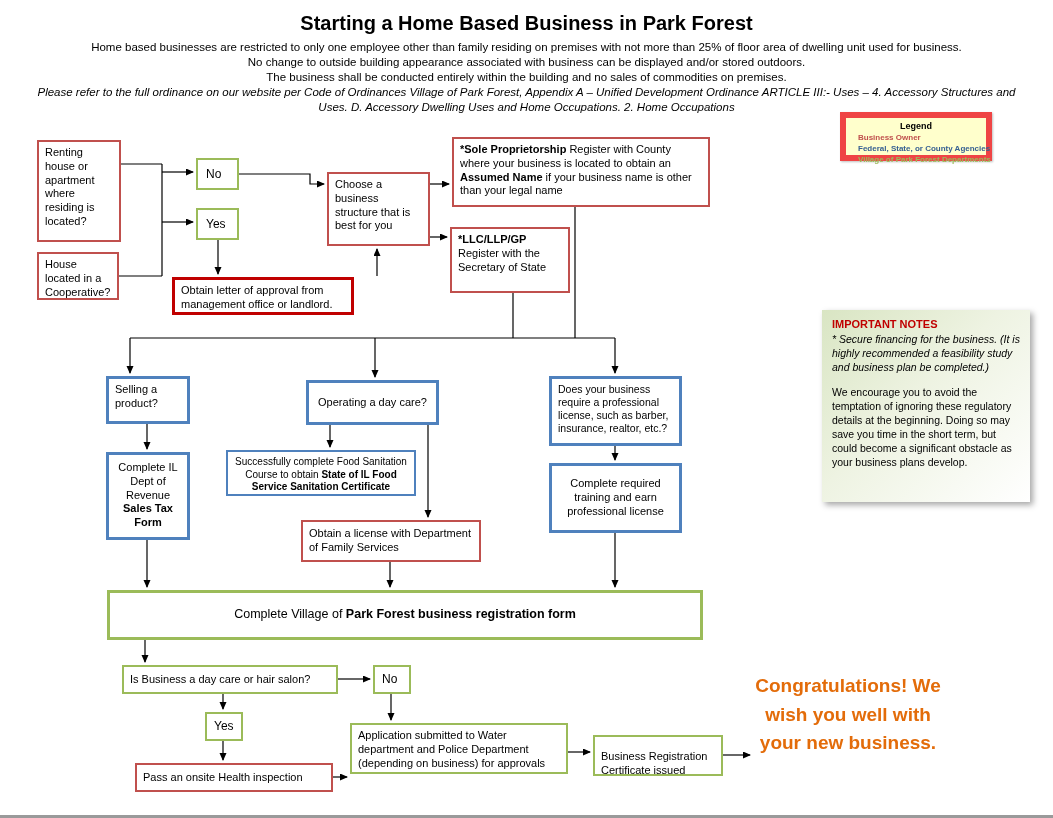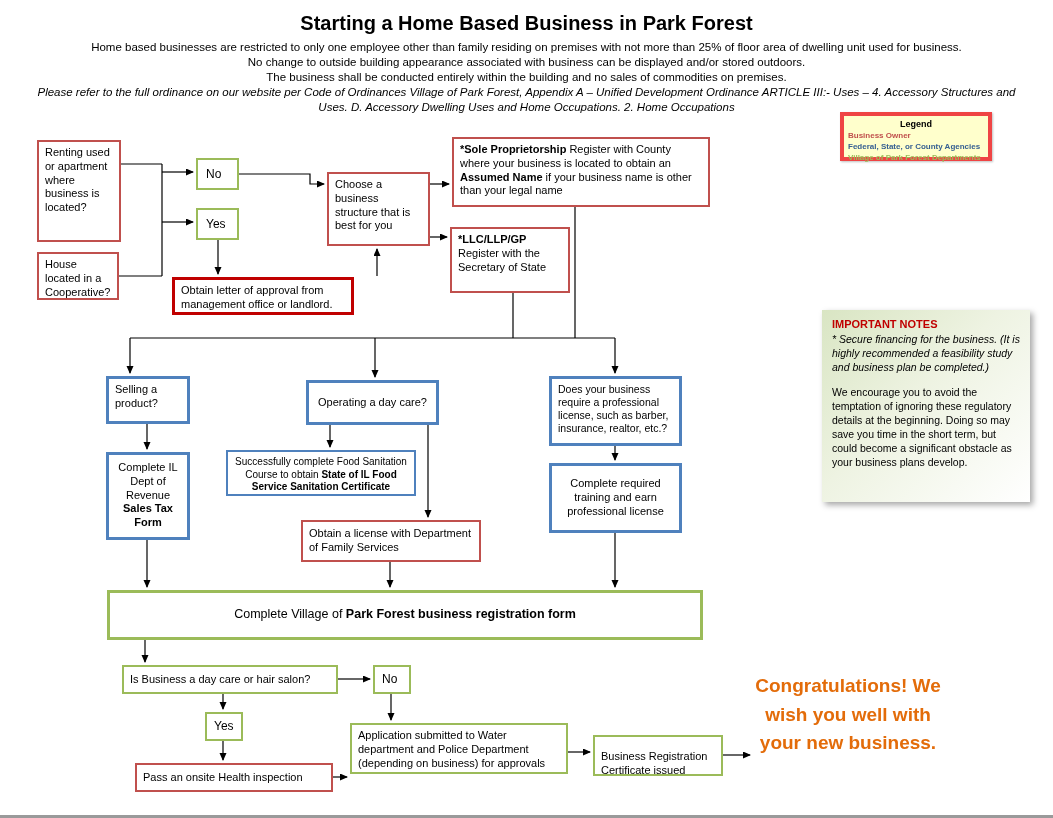--- a/index.html
+++ b/index.html
@@ -25,21 +25,21 @@
   .green{ border:2px solid #9BBB59; }
   .green3{ border:3px solid #9BBB59; }
   .b { font-weight:bold; }
   .blk { display:block; }
   .ctr { text-align:center; }
   .vctr { display:flex; align-items:center; }
   .vhctr { display:flex; align-items:center; justify-content:center; text-align:center; }
   .yn { font-size:12px; padding-left:8px; }
   .legend {
     position:absolute; left:840px; top:112px; width:152px; height:49px; z-index:2;
-    background:#FFFFCC; border:4px solid #ef4444; padding:3px 4px;
+    background:#FFFFCC; border:6px solid #ef4444; padding:3px 12px;
     box-shadow:1px 1px 2px rgba(0,0,0,0.25);
   }
   .legend-title { text-align:center; font-size:9px; font-weight:bold; margin-bottom:1px; }
   .legend-item { font-size:8px; font-weight:bold; line-height:11px; white-space:nowrap; }
   .owner { color:#C0504D; }
   .agency { color:#376092; }
   .village { color:#9BBB59; }
   .notes {
     position:absolute; left:822px; top:310px; width:208px; height:192px; z-index:2;
     padding:8px 10px; font-size:10.5px;
@@ -114,21 +114,21 @@
     <div class="legend-item agency">Federal, State, or County Agencies</div>
     <div class="legend-item village">Village of Park Forest Departments</div>
   </div>
 
   <div class="notes">
     <div class="notes-title">IMPORTANT NOTES</div>
     <p class="notes-italic">* Secure financing for the business.  (It is highly recommended a feasibility study and business plan be completed.)</p>
     <p class="notes-body">We encourage you to avoid the temptation of ignoring these regulatory details at the beginning. Doing so may save you time in the short term, but could become a significant obstacle as your business plans develop.</p>
   </div>
 
-  <div class="box red" style="left:37px;top:140px;width:84px;height:102px;">Renting used or apartment where business is located?</div>
+  <div class="box red" style="left:37px;top:140px;width:84px;height:102px;">Renting house or apartment where residing is located?</div>
   <div class="box red" style="left:37px;top:252px;width:82px;height:48px;">House located in a Cooperative?</div>
   <div class="box green vctr yn" style="left:196px;top:158px;width:43px;height:32px;">No</div>
   <div class="box green vctr yn" style="left:196px;top:208px;width:43px;height:32px;">Yes</div>
   <div class="box red3" style="left:172px;top:277px;width:182px;height:38px;">Obtain letter of approval from management office or landlord.</div>
   <div class="box red" style="left:327px;top:172px;width:103px;height:74px;">Choose a business structure that is best for you</div>
 
   <div class="box red" style="left:452px;top:137px;width:258px;height:70px;"><span class="b">*Sole Proprietorship</span><span> Register with County where your business is located to obtain an </span><span class="b">Assumed Name</span><span> if your business name is other than your legal name</span></div>
 
   <div class="box red" style="left:450px;top:227px;width:120px;height:66px;"><span class="b blk">*LLC/LLP/GP</span><span>Register with the Secretary of State</span></div>
 

